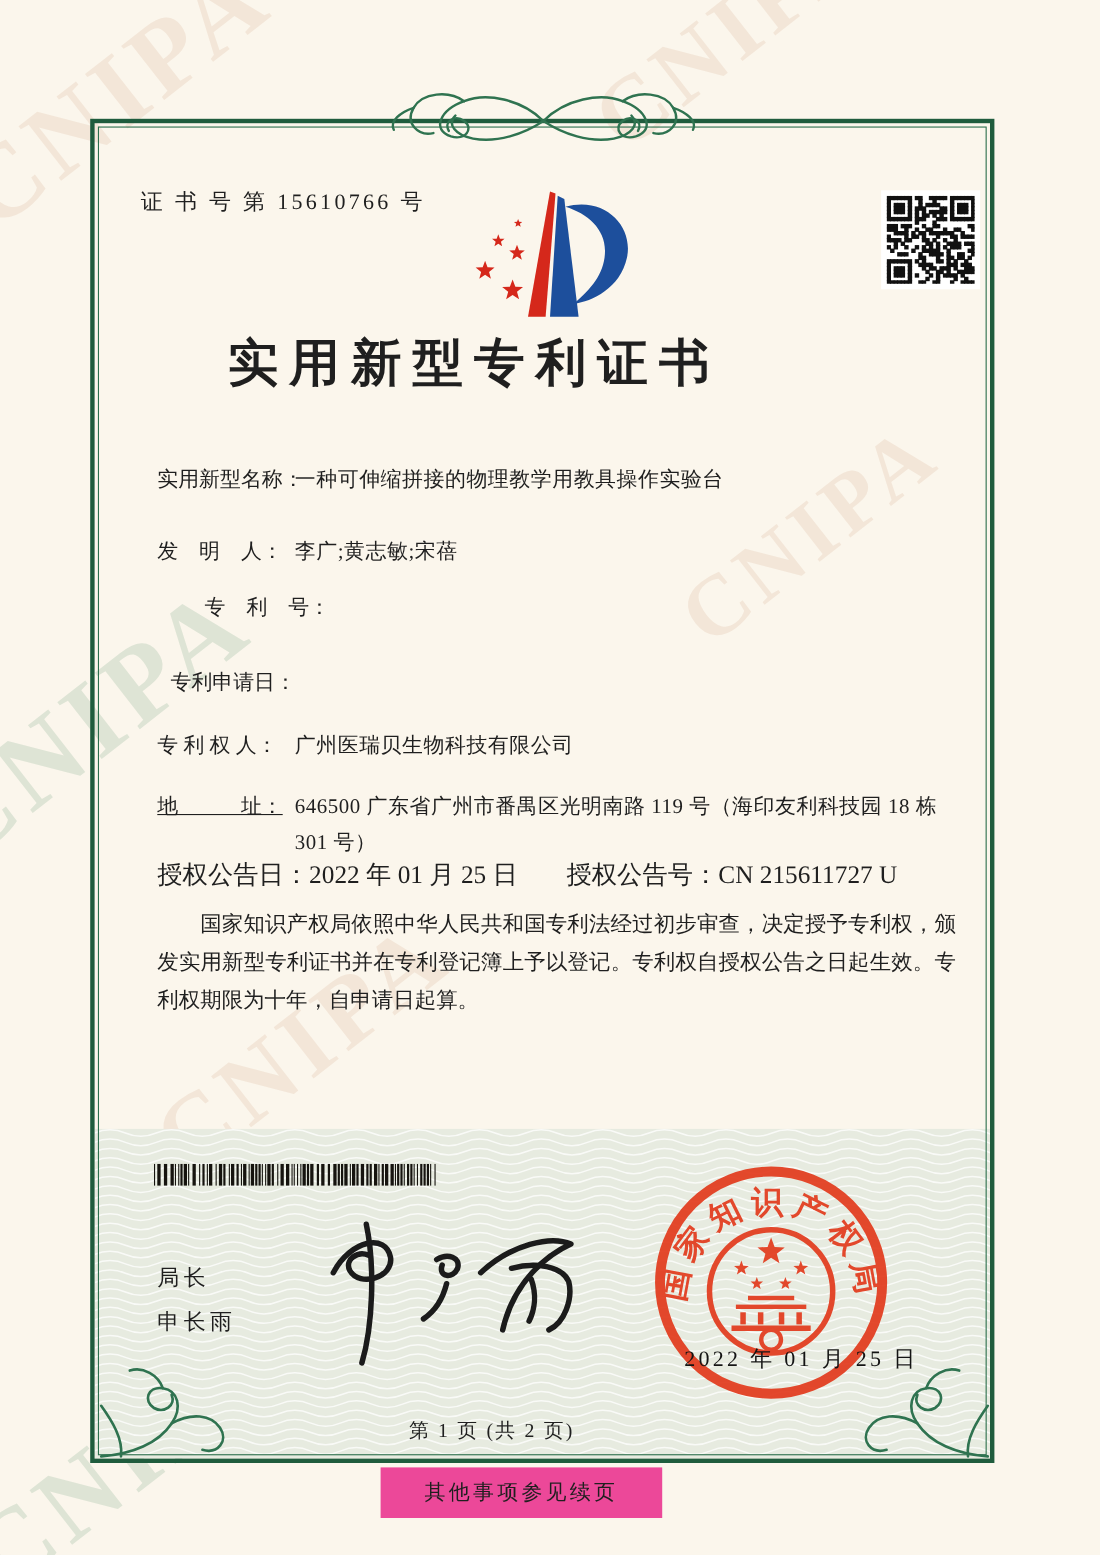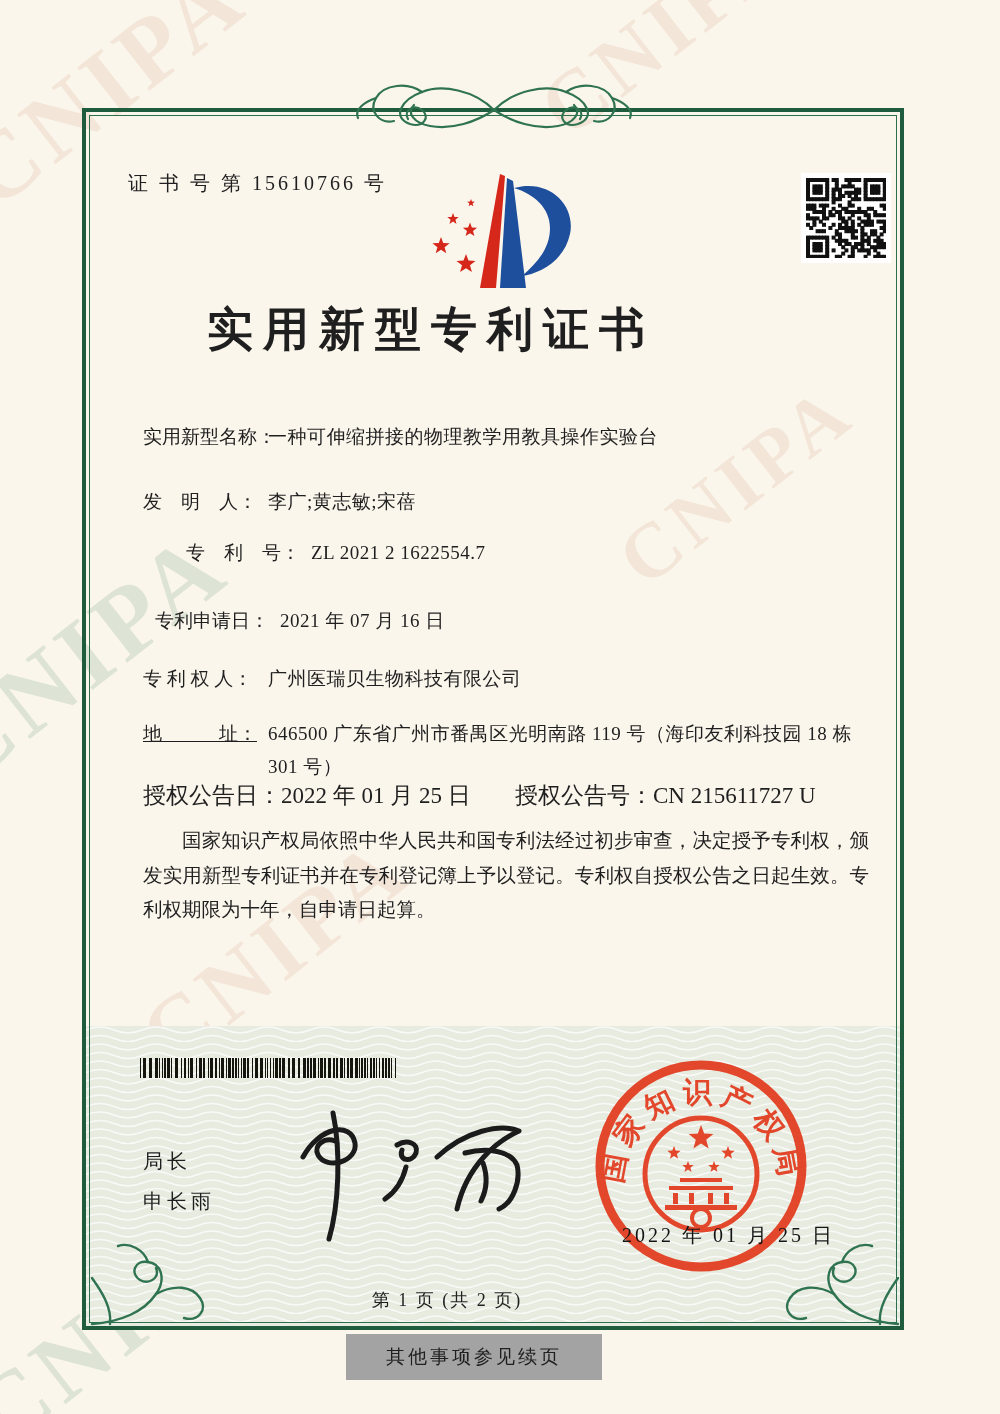--- a/index.html
+++ b/index.html
@@ -44,21 +44,21 @@
     text-align:justify;
   }
   .body-text p{margin:0;text-indent:2em;}
   .barcode{left:140px;top:1058px;z-index:5;}
   .signer{left:143px;font-size:20px;letter-spacing:4px;z-index:5;}
   .signature{left:285px;top:1105px;width:260px;height:140px;z-index:5;}
   .seal{left:584px;top:1049px;width:234px;height:234px;z-index:6;}
   .seal-date{left:622px;top:1222px;font-size:20px;letter-spacing:3px;z-index:7;color:#141414;}
   .pageinfo{left:82px;top:1288px;width:730px;text-align:center;font-size:18px;letter-spacing:2px;z-index:5;}
   .footnote{
-    left:346px;top:1334px;width:256px;height:46px;background:#a3a3a3;z-index:4;
+    left:346px;top:1334px;width:256px;height:46px;background:#ec4899;z-index:4;
     display:flex;align-items:center;justify-content:center;
     font-size:19px;letter-spacing:3px;
   }
 </style>
 </head>
 <body>
 
 <div class="wm wm-pink" style="left:-60px;top:30px;font-size:96px;">CNIPA</div>
 <div class="wm wm-pink" style="left:520px;top:-20px;font-size:84px;">CNIPA</div>
 <div class="wm wm-pink" style="left:600px;top:440px;font-size:78px;">CNIPA</div>
@@ -481,25 +481,23 @@
 <div class="content row" style="top:420px;">
   <span>实用新型名称：</span>
   <span class="val">一种可伸缩拼接的物理教学用教具操作实验台</span>
 </div>
 <div class="content row" style="top:485px;">
   <span>发　明　人：</span>
   <span class="val">李广;黄志敏;宋蓓</span>
 </div>
 <div class="content row" style="top:536px;margin-left:43px;">
   <span>专　利　号：</span>
-  <span class="val">ZL 2021 2 1622554.7</span>
 </div>
 <div class="content row" style="top:604px;margin-left:12px;">
   <span>专利申请日：</span>
-  <span class="val">2021 年 07 月 16 日</span>
 </div>
 <div class="content row" style="top:662px;">
   <span>专 利 权 人：</span>
   <span class="val">广州医瑞贝生物科技有限公司</span>
 </div>
 <div class="content row" style="top:717px;text-decoration:underline;">
   <span>地　　　址：</span>
   <span class="val" style="width:604px;">646500 广东省广州市番禺区光明南路 119 号（海印友利科技园 18 栋 301 号）</span>
 </div>
 

